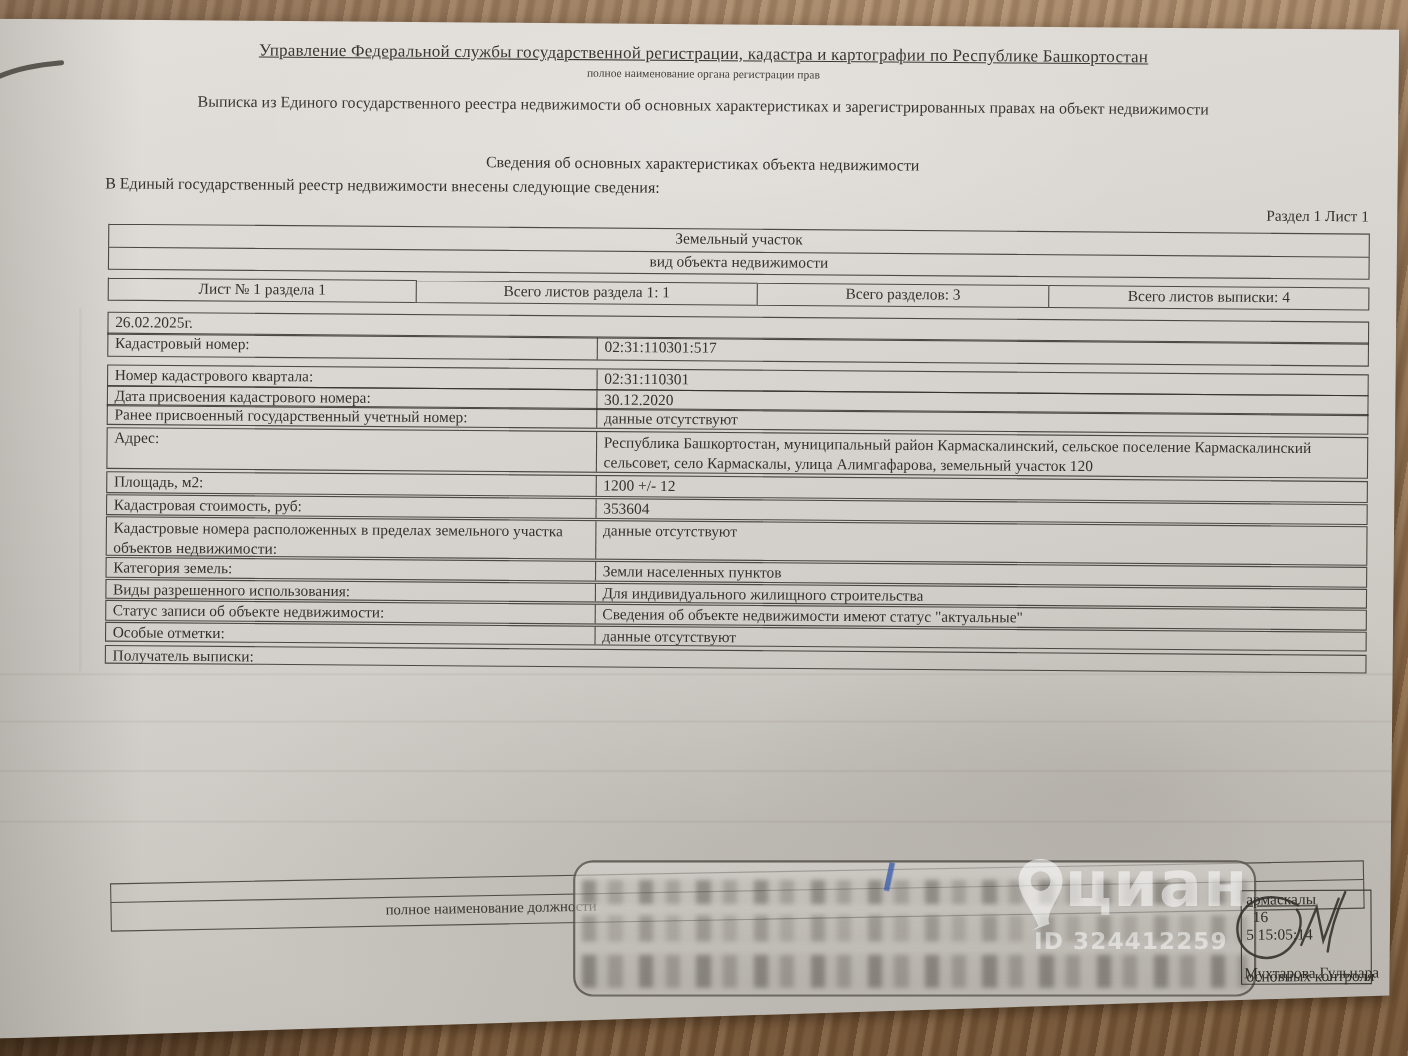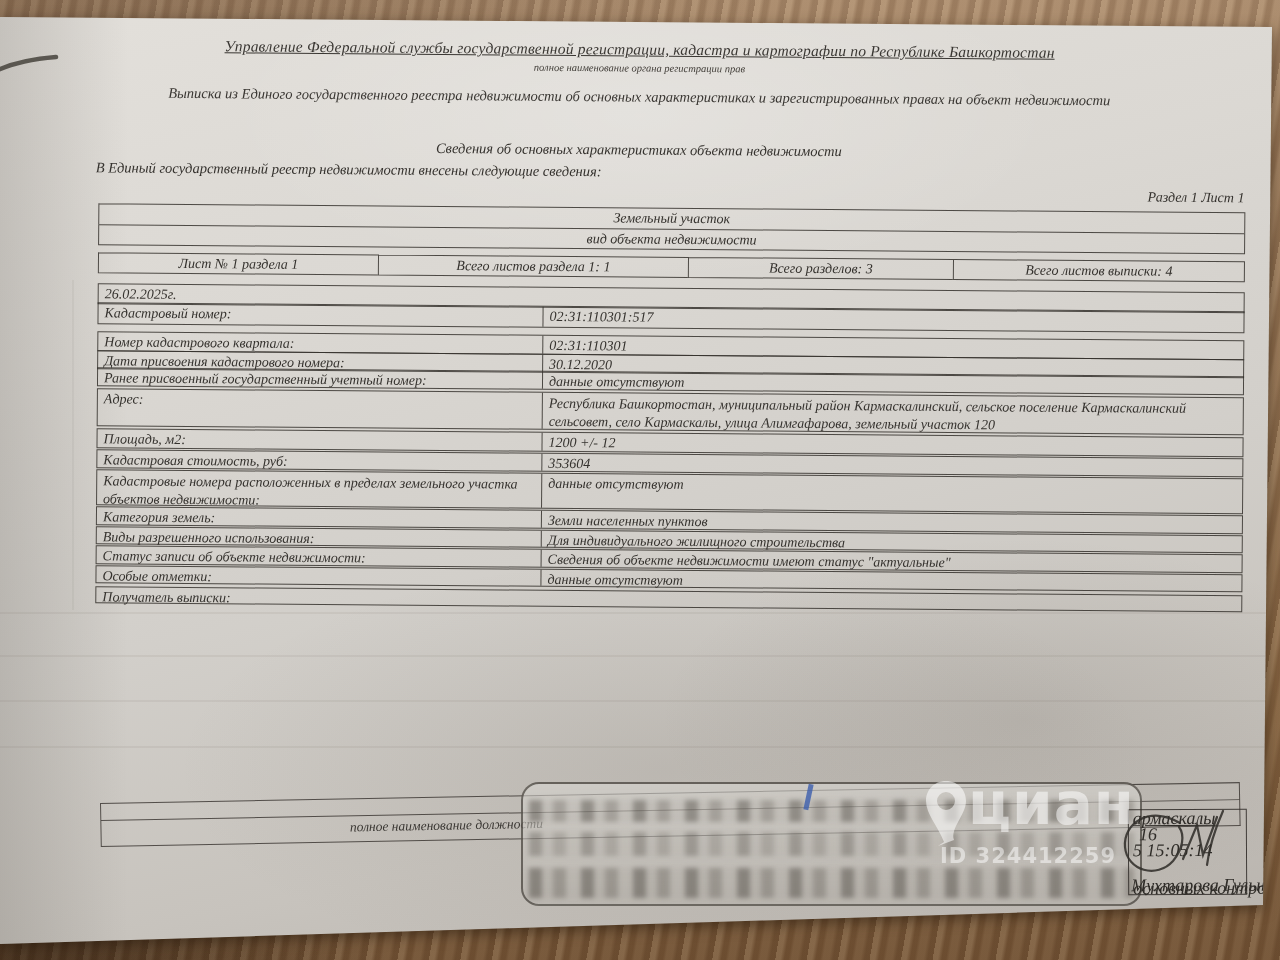--- a/index.html
+++ b/index.html
@@ -14,21 +14,21 @@
       linear-gradient(180deg,#a8896b 0%,#9b7b5c 12%,#8f6f4f 45%,#82613f 75%,#6f5033 100%);}
   
   .paper-wrap{position:absolute;inset:0;filter:drop-shadow(0 4px 7px rgba(35,22,10,0.55));}
   .paper{position:absolute;inset:0;
     clip-path:polygon(0 17px,1272px 27px,1263px 905px,0 944px);
     background:
       radial-gradient(700px 300px at 52% 80%, rgba(95,88,80,0.13), rgba(0,0,0,0) 70%),
       radial-gradient(520px 260px at 80% 75%, rgba(95,88,80,0.16), rgba(0,0,0,0) 70%),
       radial-gradient(600px 240px at 50% 12%, rgba(255,255,255,0.20), rgba(0,0,0,0) 70%),
       linear-gradient(90deg, rgba(80,75,68,0.20), rgba(0,0,0,0) 10%),
-      linear-gradient(168deg,#e3e0db 0%,#dbd8d3 30%,#d2cfca 55%,#c7c3bd 78%,#b6b1ab 100%); font-style: italic;}
+      linear-gradient(168deg,#e3e0db 0%,#dbd8d3 30%,#d2cfca 55%,#c7c3bd 78%,#b6b1ab 100%);}
   .ruleline{position:absolute;left:0;width:1270px;height:2px;background:rgba(110,104,94,0.09);}
   .foldline{position:absolute;left:72px;top:280px;width:2px;height:330px;background:rgba(100,95,88,0.07);}
   
   .doc{position:absolute;left:0;top:0;width:1280px;height:960px;
     transform:rotate(0.45deg);transform-origin:60px 0;color:#35322e;}
   .ctr{text-align:center;}
   .hdr-authority{position:absolute;left:140px;top:36px;width:1000px;font-size:15.5px;
     text-decoration:underline;letter-spacing:0.2px;color:#3a3733;}
   .hdr-caption{position:absolute;left:140px;top:58px;width:1000px;font-size:10.5px;color:#45413c;}
   .hdr-doc-title{position:absolute;left:90px;top:84px;width:1100px;font-size:14.5px;color:#3a3733;}
@@ -57,21 +57,21 @@
   .foot-caption{position:absolute;left:130px;top:3px;width:430px;text-align:center;font-size:13.5px;color:#3a3733;}
   .stamp{position:absolute;left:521px;top:782px;width:621px;height:124px;border-radius:18px;
     border:2px solid rgba(55,50,45,0.65);box-sizing:border-box;overflow:hidden;
     background:linear-gradient(180deg,rgba(216,214,209,0.60),rgba(182,178,171,0.48));}
   .stamp-smudge{position:absolute;inset:0;filter:blur(2.5px);}
   .smudge-band{position:absolute;left:6px;right:6px;
     background:repeating-linear-gradient(90deg, rgba(66,61,54,0.55) 0 13px, rgba(140,134,126,0.18) 13px 24px, rgba(80,74,66,0.40) 24px 37px, rgba(150,144,136,0.15) 37px 52px);}
   .blue-mark{position:absolute;left:806px;top:784px;width:5px;height:26px;background:#3d5fae;
     transform:rotate(12deg);filter:blur(0.7px);opacity:0.8;}
   .info-box{position:absolute;left:1128px;top:809px;width:119px;height:86px;box-sizing:border-box;
-    border:1.6px solid rgba(50,46,42,0.9);transform:rotate(-0.3deg);font-size:18px;color:#2f2c28;
+    border:1.6px solid rgba(50,46,42,0.9);transform:rotate(-0.3deg);font-size:14px;color:#2f2c28;
     line-height:15px;overflow:visible;}
   .info-box div{position:absolute;left:4px;white-space:nowrap;}
   
   .wm{position:absolute;left:914px;top:778px;width:330px;height:120px;z-index:60;pointer-events:none;}
   .wm-brand{position:absolute;left:54px;top:-8px;font-family:"DejaVu Sans","Liberation Sans",sans-serif;
     font-weight:bold;font-size:58px;color:rgba(255,255,255,0.52);letter-spacing:1px;}
   .wm-id{position:absolute;left:26px;top:66px;font-family:"DejaVu Sans","Liberation Sans",sans-serif;
     font-weight:bold;font-size:21px;color:rgba(255,255,255,0.50);letter-spacing:1px;}
   svg{display:block;}
 </style>

